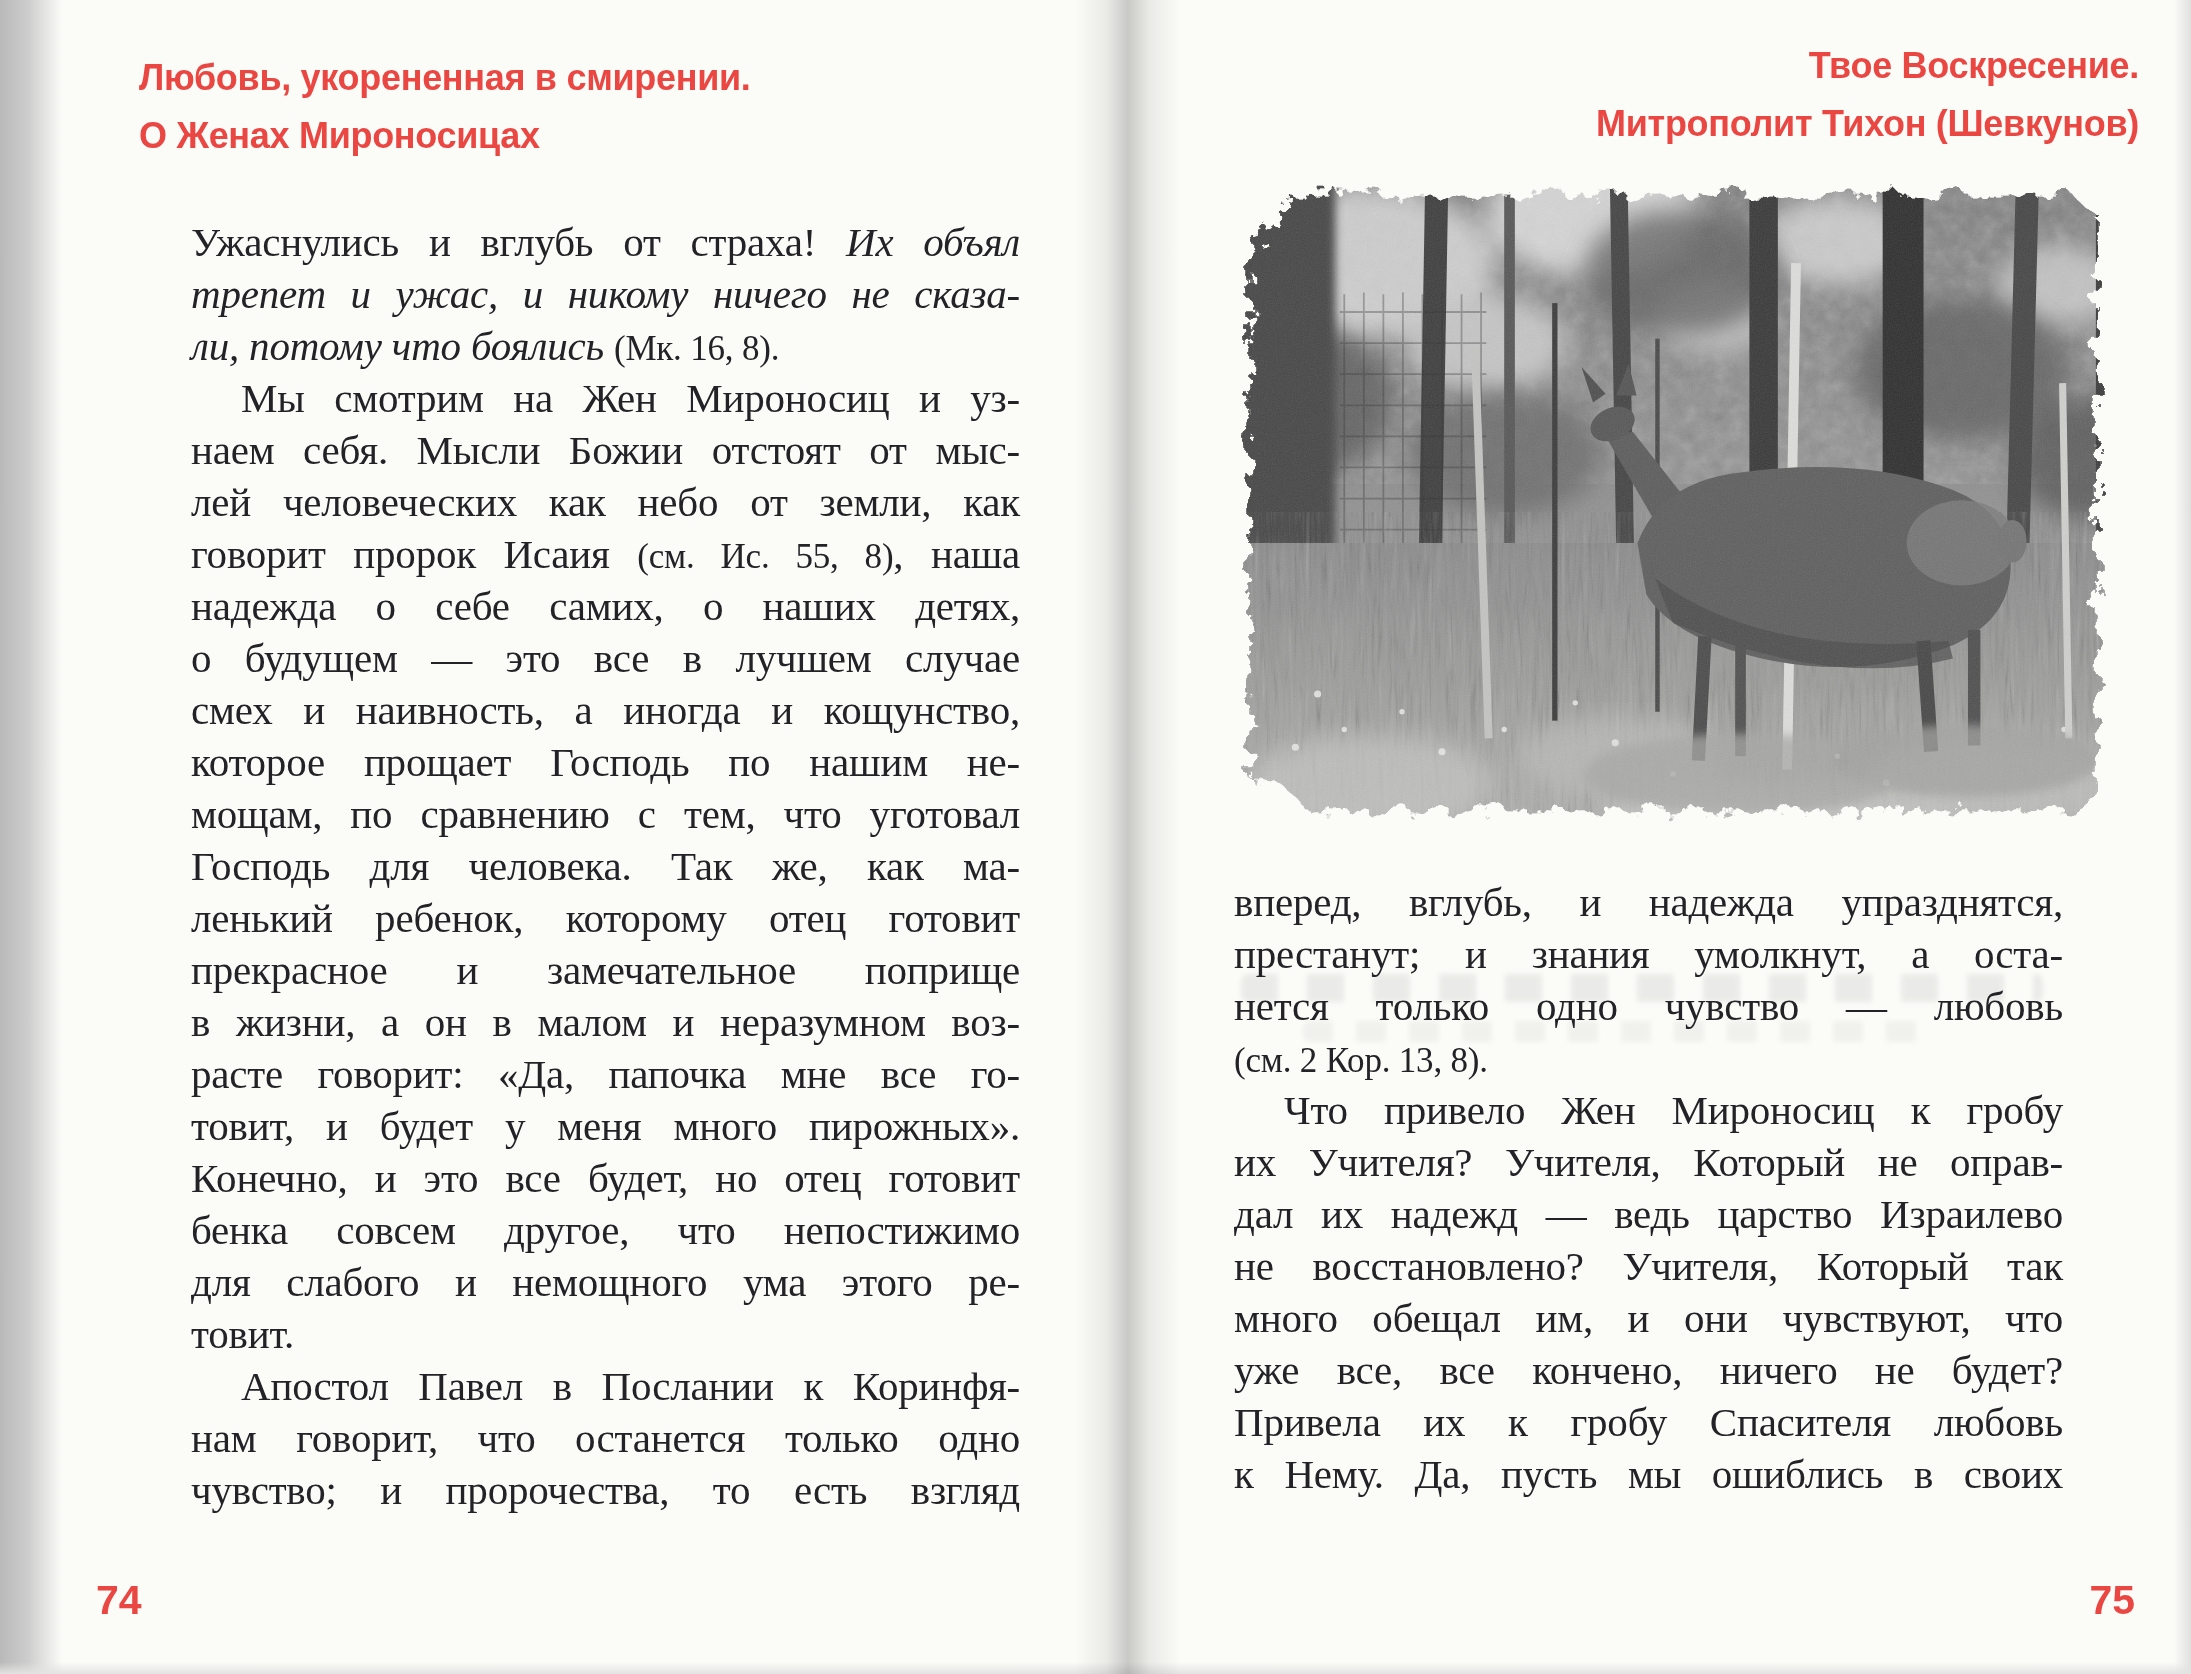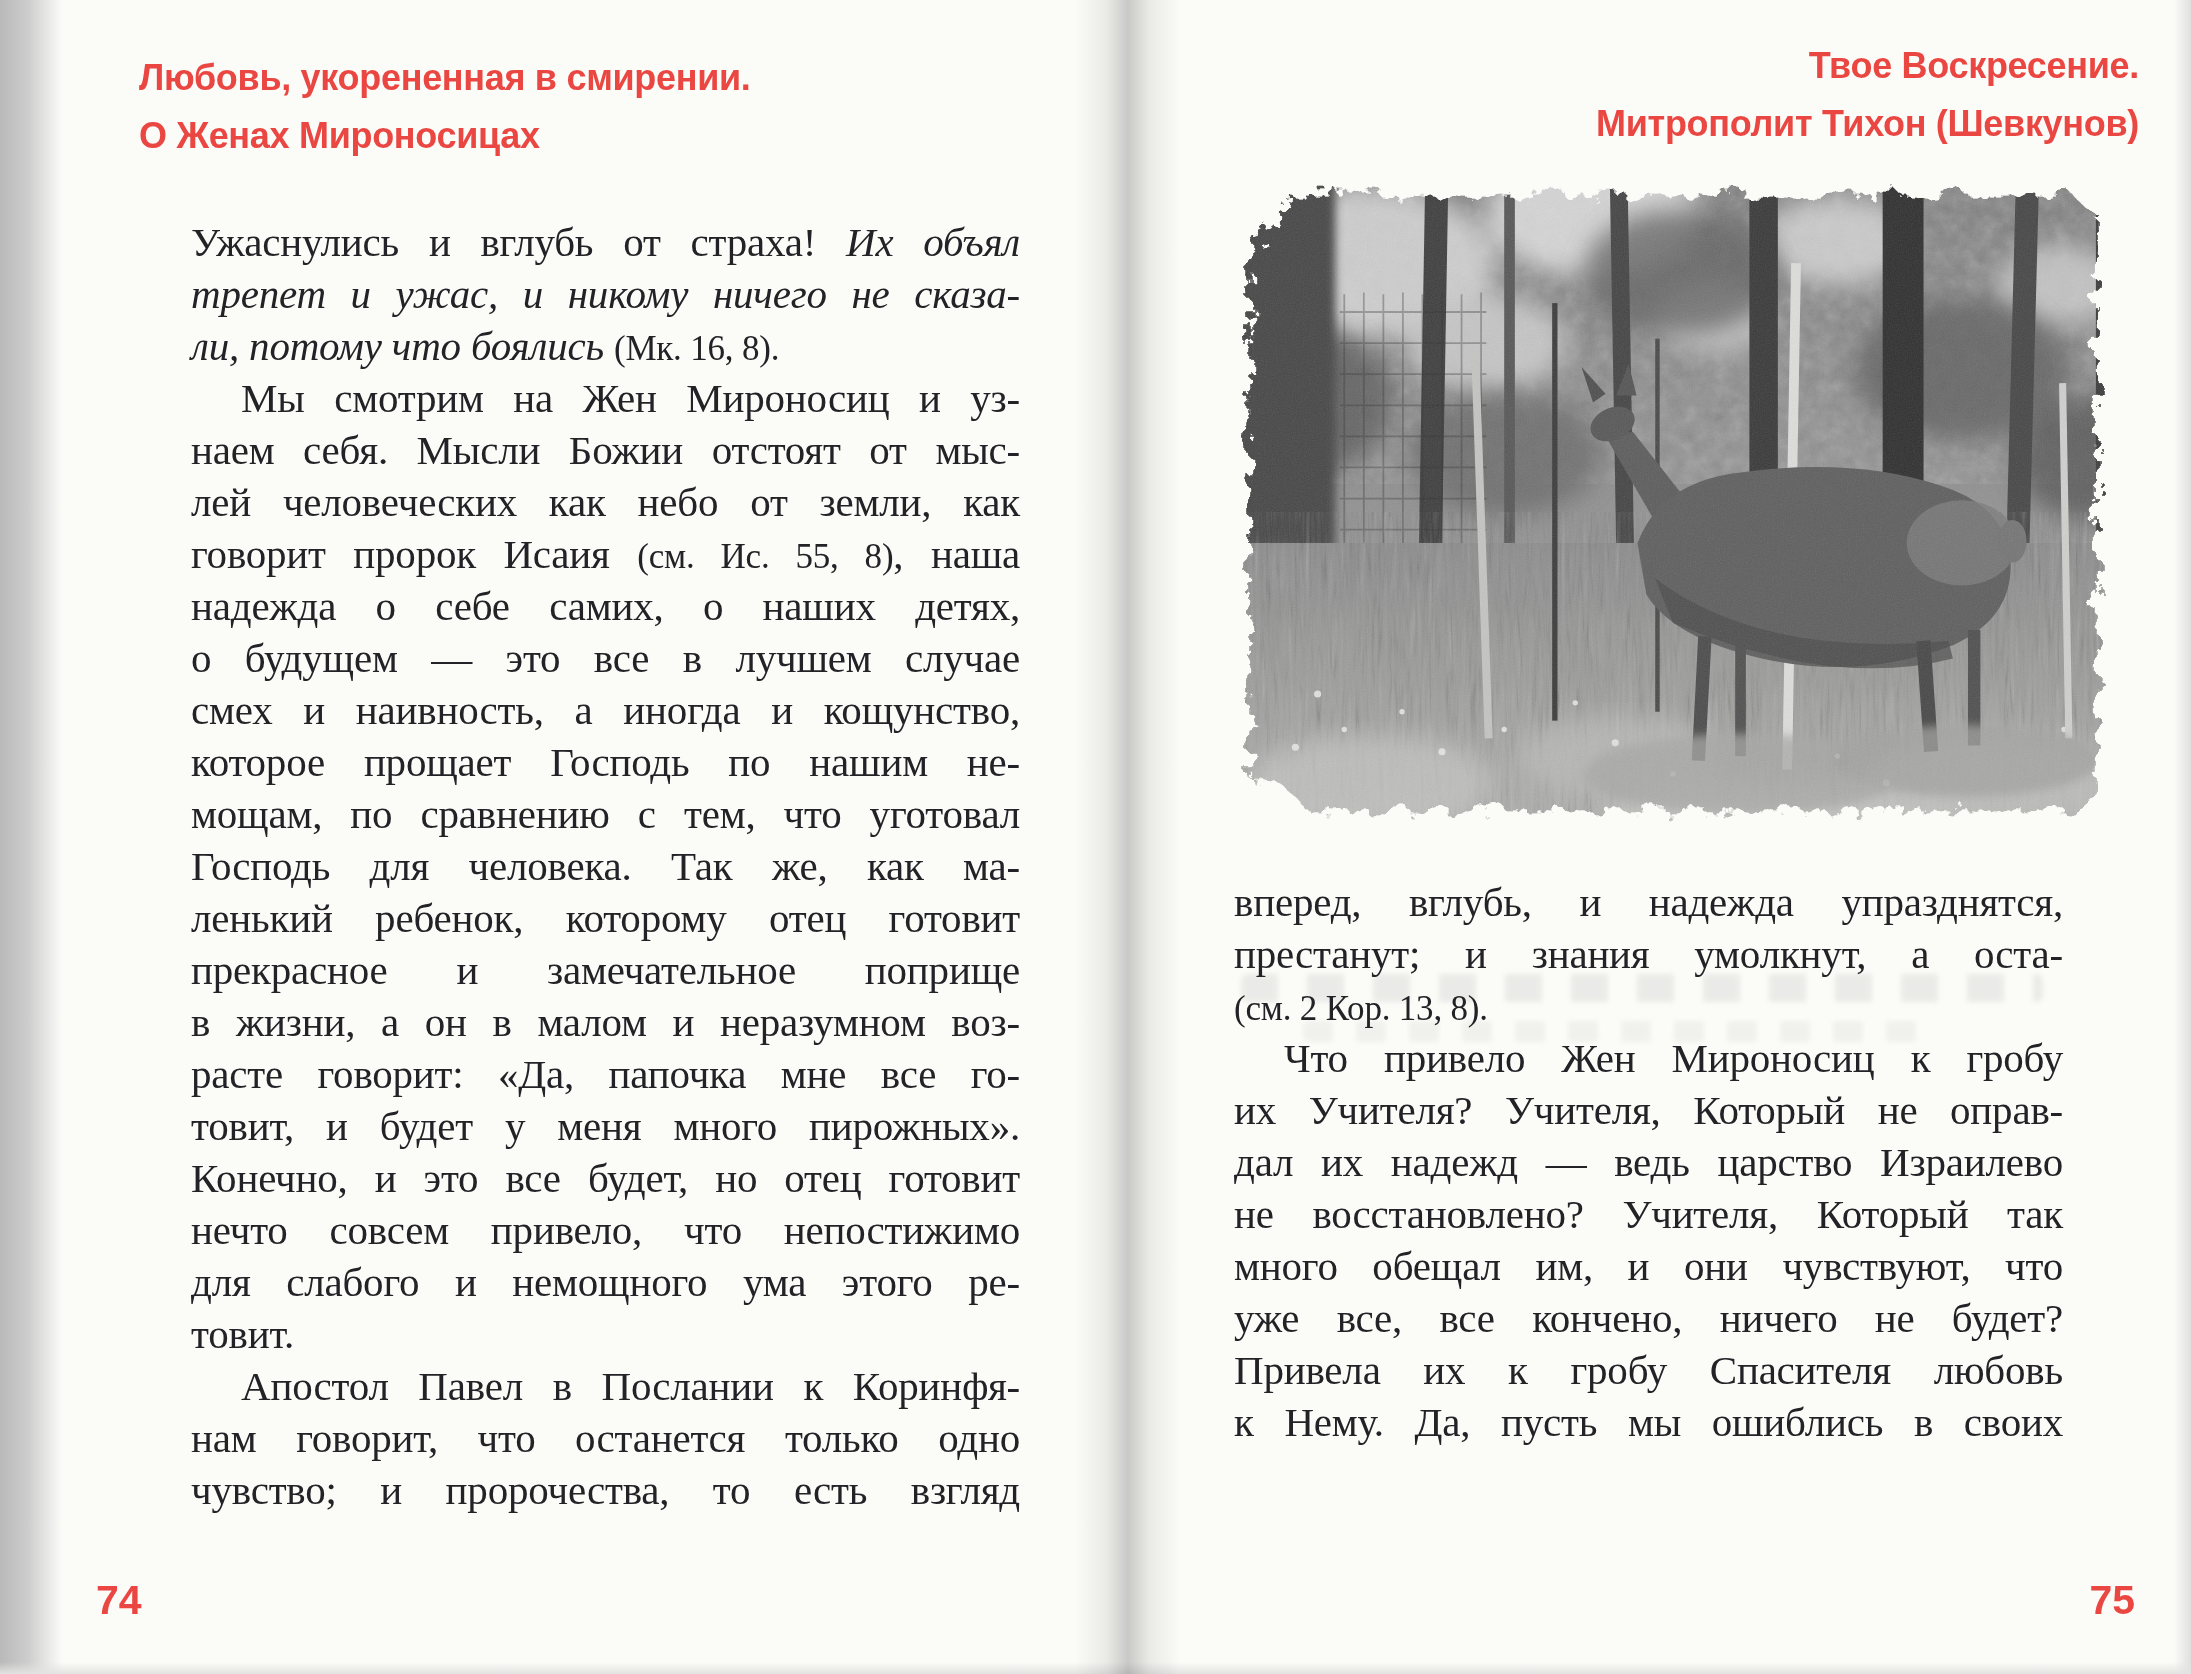--- a/index.html
+++ b/index.html
@@ -71,21 +71,21 @@
     <div class="bl"><span class="nm">смех и наивность, а иногда и кощунство,</span></div>
     <div class="bl"><span class="nm">которое прощает Господь по нашим не-</span></div>
     <div class="bl"><span class="nm">мощам, по сравнению с тем, что уготовал</span></div>
     <div class="bl"><span class="nm">Господь для человека. Так же, как ма-</span></div>
     <div class="bl"><span class="nm">ленький ребенок, которому отец готовит</span></div>
     <div class="bl"><span class="nm">прекрасное и замечательное поприще</span></div>
     <div class="bl"><span class="nm">в жизни, а он в малом и неразумном воз-</span></div>
     <div class="bl"><span class="nm">расте говорит: «Да, папочка мне все го-</span></div>
     <div class="bl"><span class="nm">товит, и будет у меня много пирожных».</span></div>
     <div class="bl"><span class="nm">Конечно, и это все будет, но отец готовит</span></div>
-    <div class="bl"><span class="nm">нечто совсем привело, что непостижимо</span></div>
+    <div class="bl"><span class="nm">бенка совсем другое, что непостижимо</span></div>
     <div class="bl"><span class="nm">для слабого и немощного ума этого ре-</span></div>
     <div class="bl last"><span class="nm">товит.</span></div>
     <div class="bl ind"><span class="nm">Апостол Павел в Послании к Коринфя-</span></div>
     <div class="bl"><span class="nm">нам говорит, что останется только одно</span></div>
     <div class="bl"><span class="nm">чувство; и пророчества, то есть взгляд</span></div>
   </div>
 
 <div class="pagenum" style="left:96px;top:1580px;color:#ea4743;">74</div>
 
 <div class="hdr hdr-right" style="color:#ea4743;">
@@ -230,20 +230,21 @@
     </g>
   </svg>
 </div>
 
 <div class="smudge s1"></div>
 <div class="smudge s2"></div>
 
 <div class="body-text" style="left:1234px;top:876px;width:829px;">
     <div class="bl"><span class="nm">вперед, вглубь, и надежда упразднятся,</span></div>
     <div class="bl"><span class="nm">престанут; и знания умолкнут, а оста-</span></div>
+    <div class="bl"><span class="nm">нется только одно чувство — любовь</span></div>
     <div class="bl last"><span class="ct">(см. 2 Кор. 13, 8).</span></div>
     <div class="bl ind"><span class="nm">Что привело Жен Мироносиц к гробу</span></div>
     <div class="bl"><span class="nm">их Учителя? Учителя, Который не оправ-</span></div>
     <div class="bl"><span class="nm">дал их надежд — ведь царство Израилево</span></div>
     <div class="bl"><span class="nm">не восстановлено? Учителя, Который так</span></div>
     <div class="bl"><span class="nm">много обещал им, и они чувствуют, что</span></div>
     <div class="bl"><span class="nm">уже все, все кончено, ничего не будет?</span></div>
     <div class="bl"><span class="nm">Привела их к гробу Спасителя любовь</span></div>
     <div class="bl"><span class="nm">к Нему. Да, пусть мы ошиблись в своих</span></div>
   </div>

